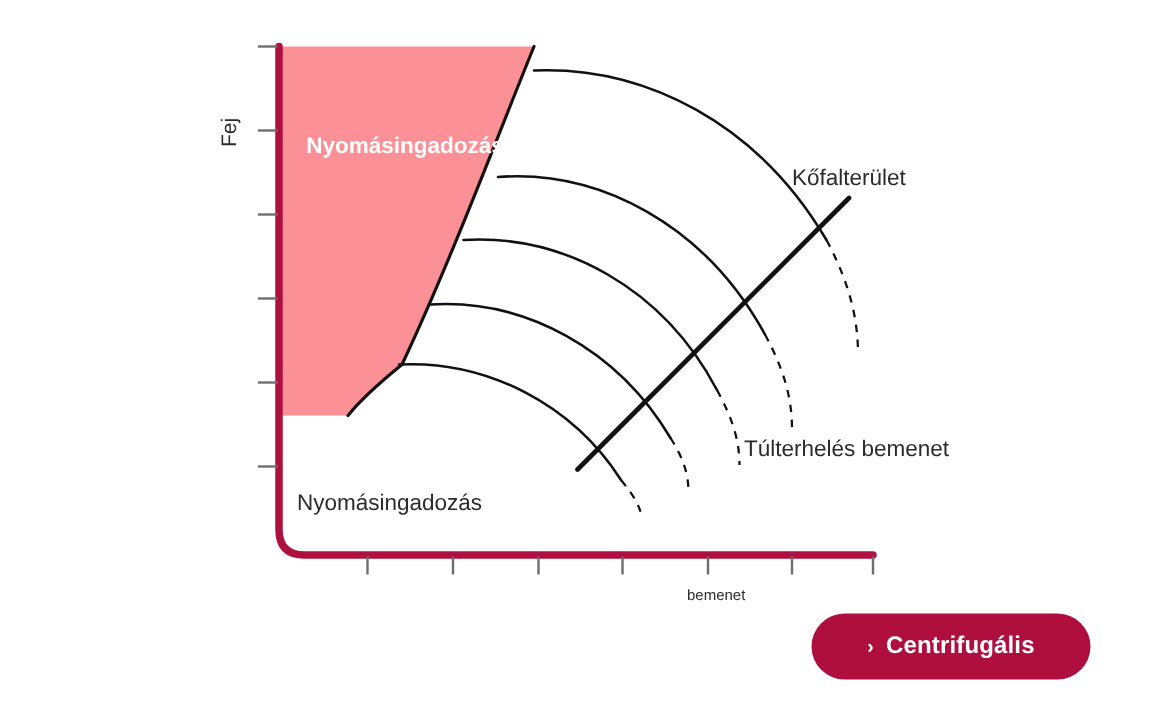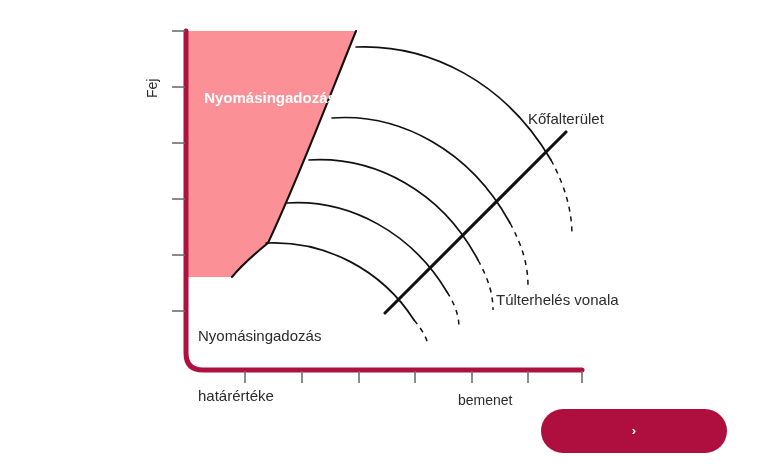--- a/index.html
+++ b/index.html
@@ -49,21 +49,21 @@
     color: #2b2b2b;
     transform: rotate(-90deg);
     transform-origin: left top;
     
     top: 98px;
   }
 
   .axis-label-x {
     left: 458px;
     top: 392px;
-    font-size: 14px;
+    font-size: 10px;
     color: #2b2b2b;
   }
 
   .region-label {
     left: 190px;
     top: 52px;
     width: 160px;
     text-align: center;
     font-size: 15px;
     font-weight: bold;
@@ -183,24 +183,24 @@
   <div class="lbl axis-label-y">Fej</div>
 
   <div class="lbl axis-label-x">bemenet</div>
 
   <div class="lbl region-label">
     <div>Nyomásingadozás</div>
   </div>
 
   <div class="lbl limit-label">
     <div>Nyomásingadozás</div>
-    <div>határértéke</div>
   </div>
 
-  <div class="lbl overload-label">Túlterhelés vonala</div>
+  <div class="lbl overload-label">Túlterhelés bemenet</div>
 
   <div class="lbl wall-label">Kőfalterület</div>
 
   <button id="cta-button">
     <span class="chev">›</span>
+    <span>Centrifugális</span>
   </button>
 
 </div>
 
 </body></html>

